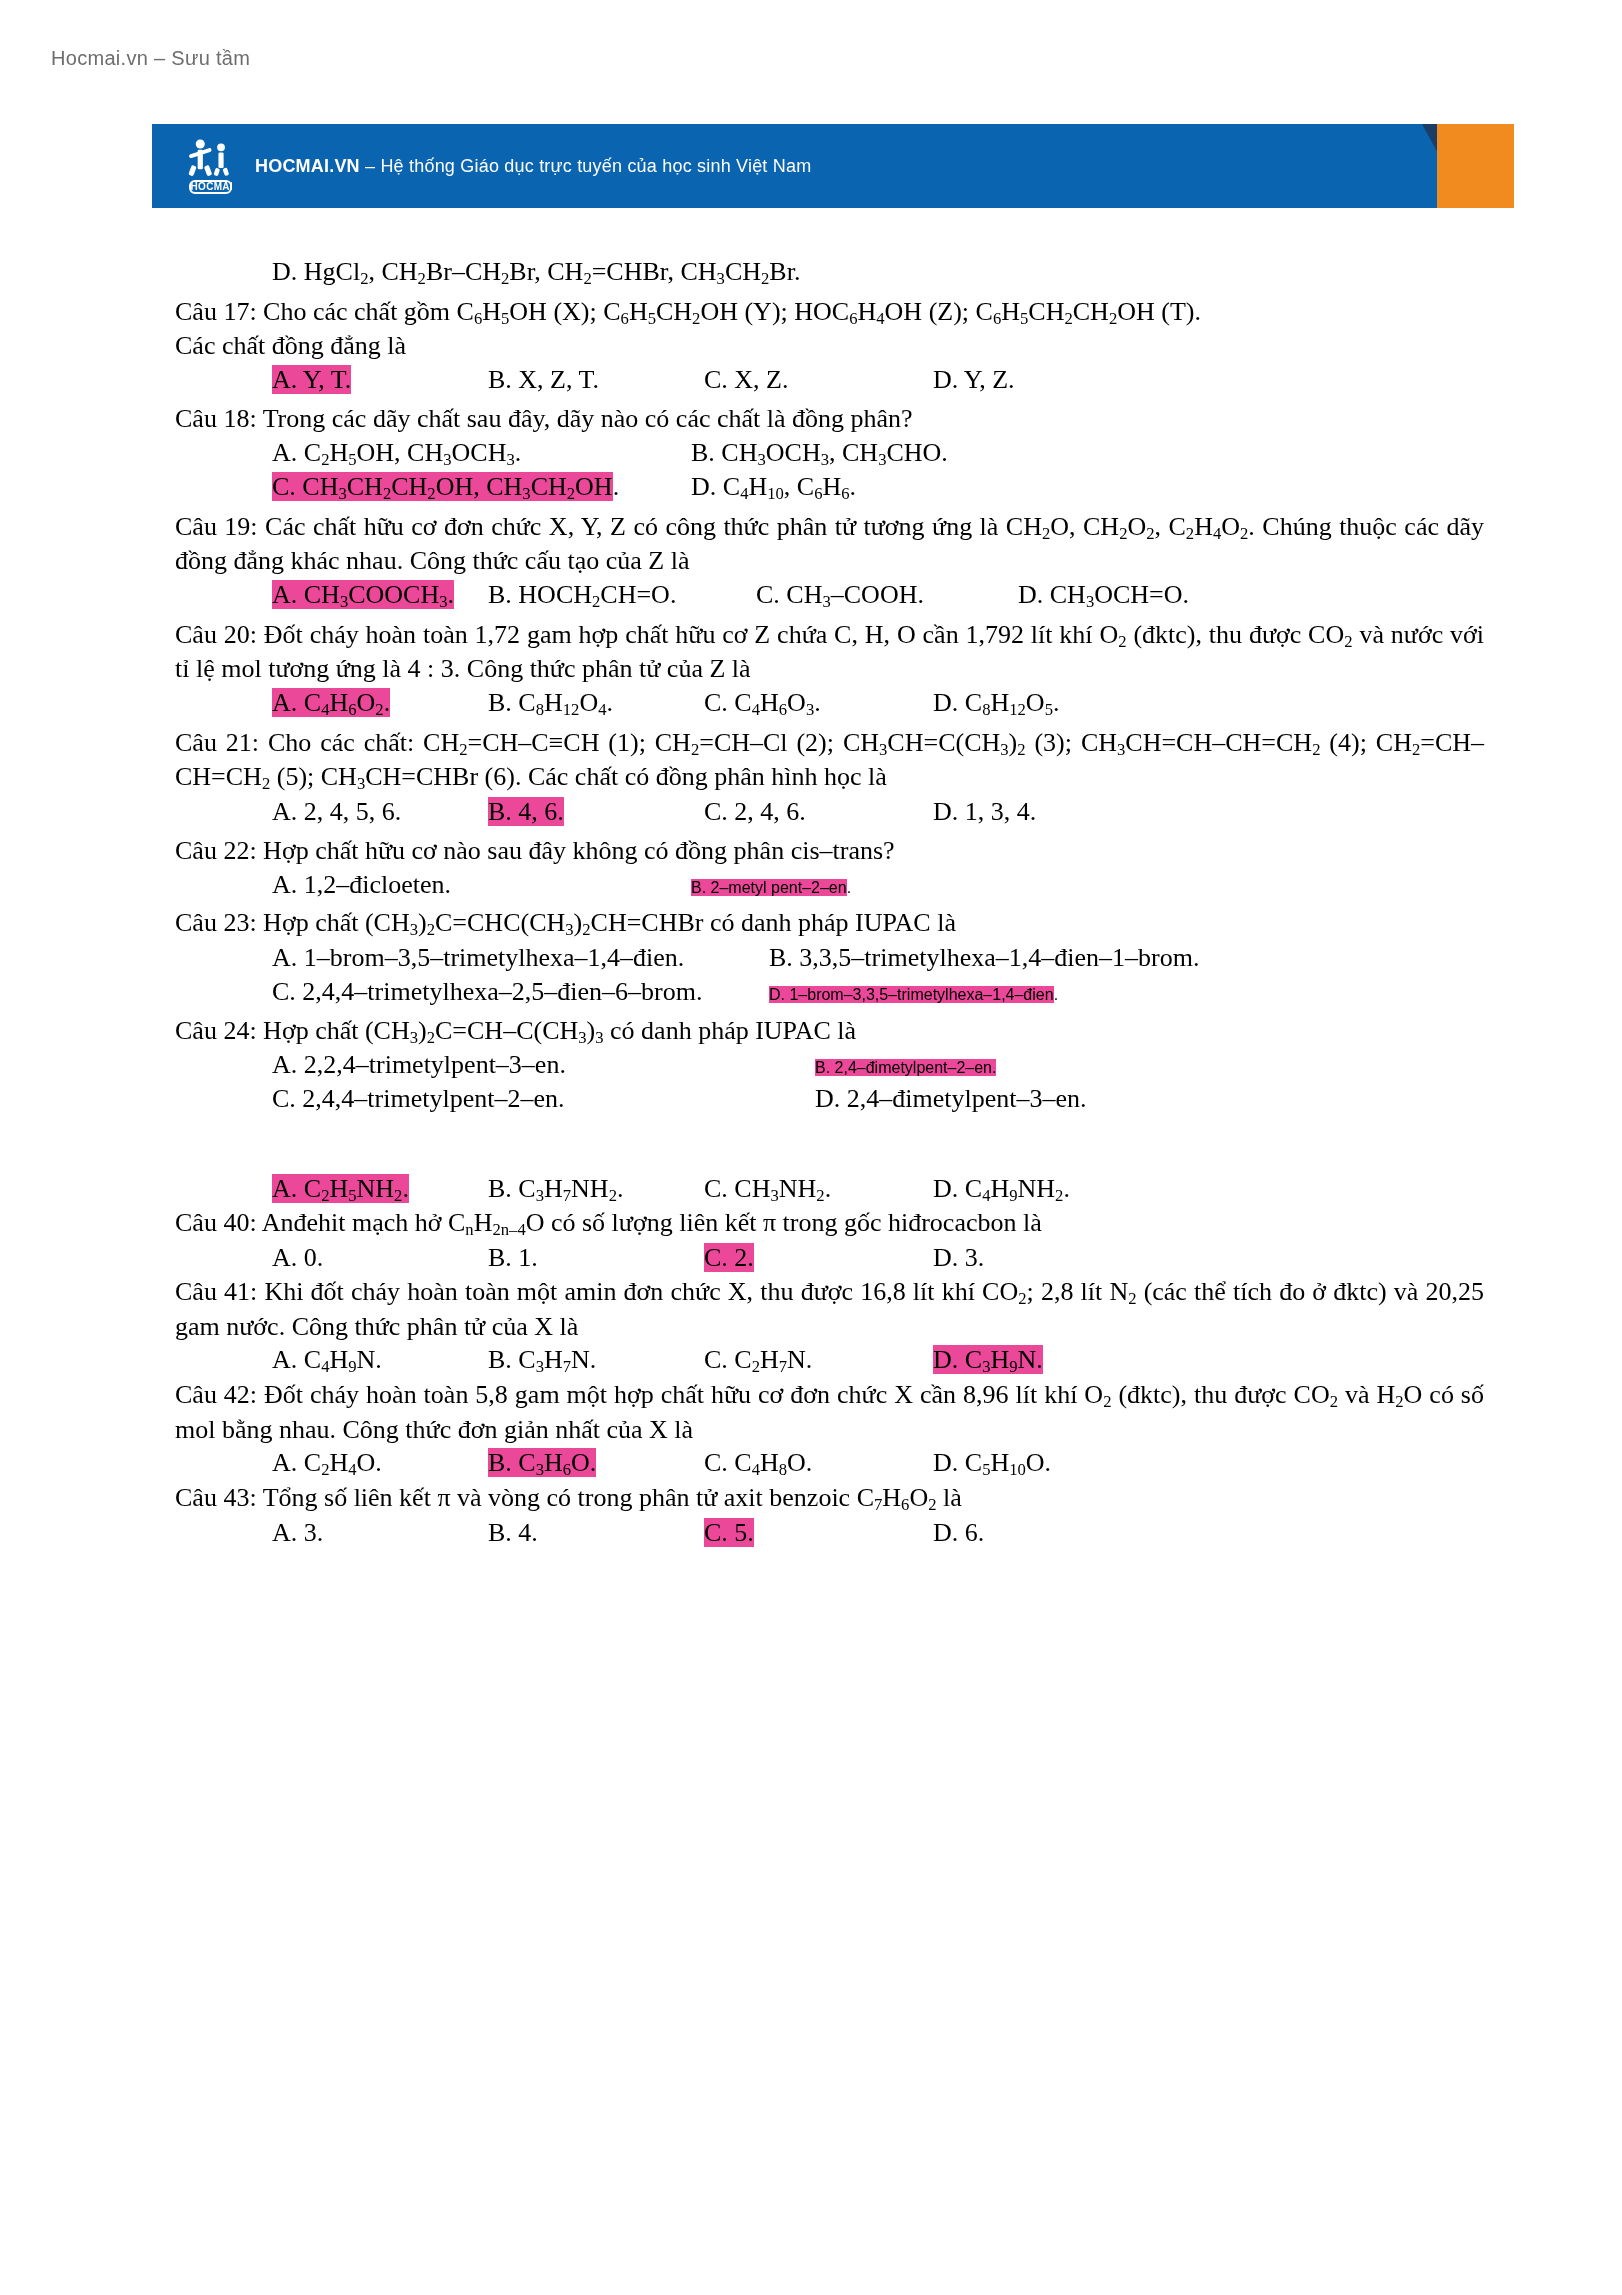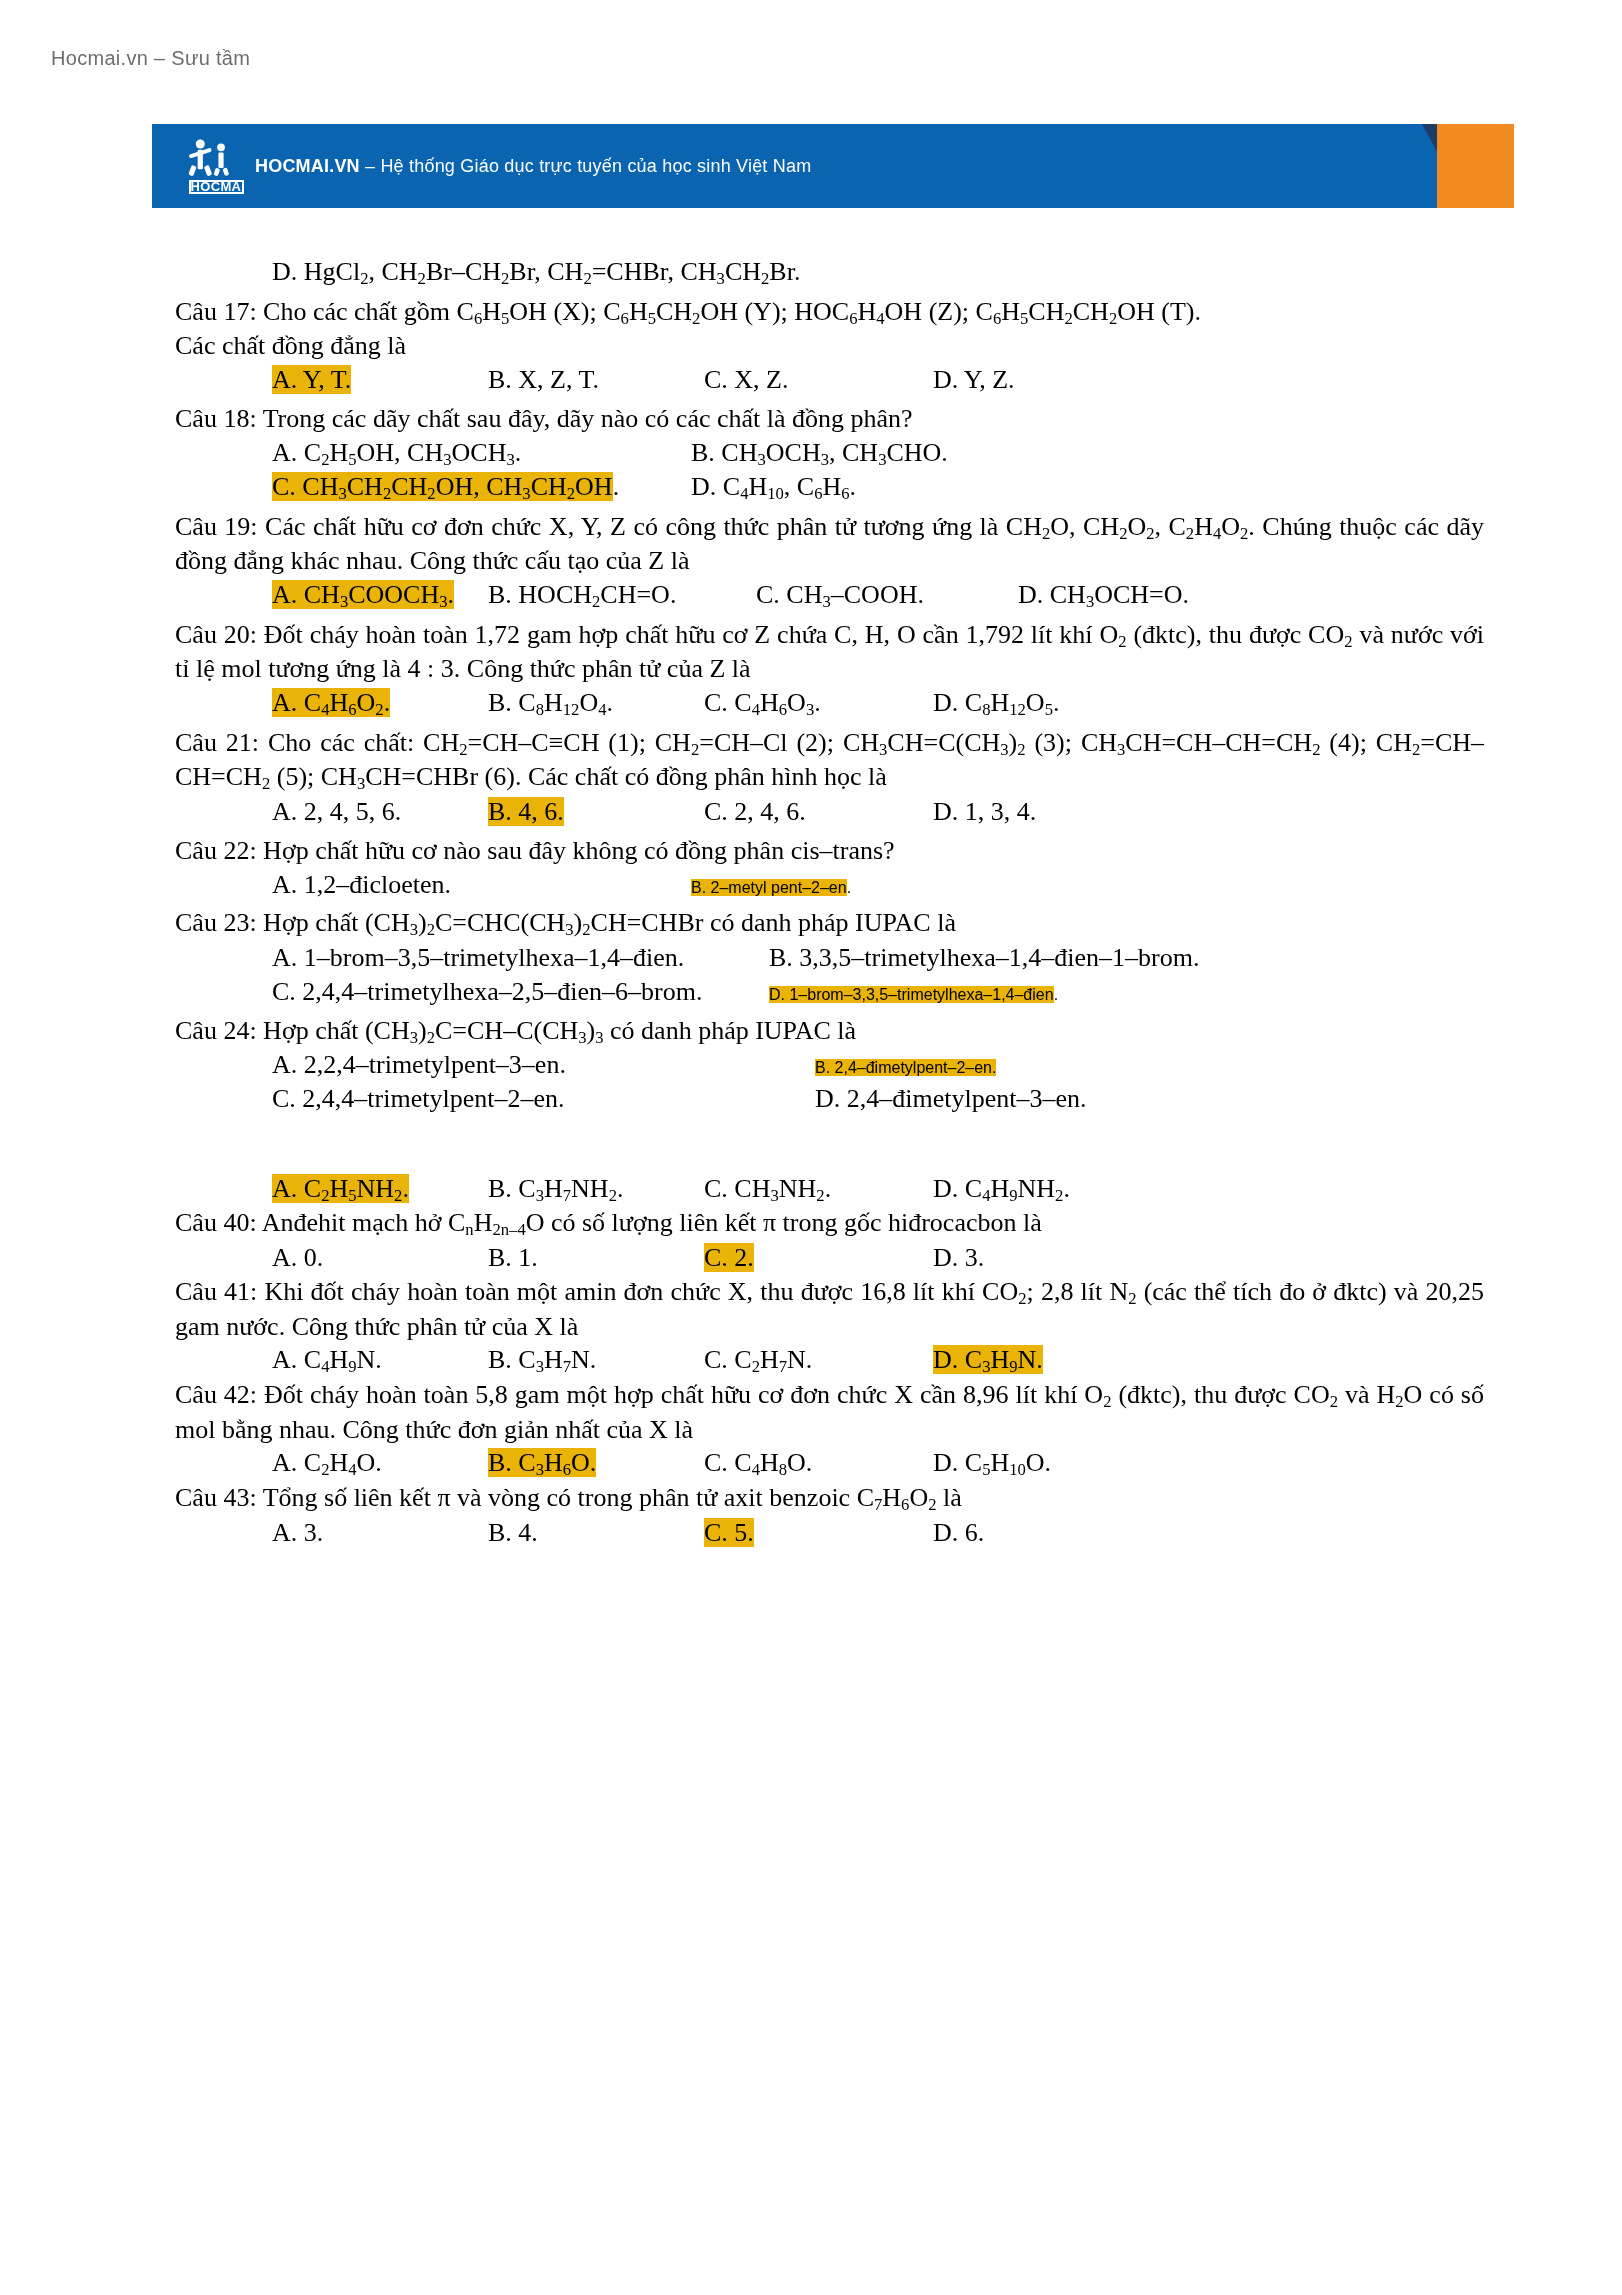--- a/index.html
+++ b/index.html
@@ -79,28 +79,28 @@
   .logo-fig {
     position: absolute;
     left: 0; top: 0;
     width: 48px;
     height: 38px;
   }
   .logo-base {
     position: absolute;
     left: 2.6px;
     bottom: 0;
-    width: 55px;
+    width: 43px;
     height: 14.4px;
     border: 2px solid #ffffff;
-    border-radius: 0;
+    border-radius: 6px;
     box-sizing: border-box;
     color: #ffffff;
     font-family: "Liberation Sans", sans-serif;
-    font-size: 13px;
+    font-size: 10px;
     font-weight: bold;
     text-align: center;
     line-height: 10.5px;
     letter-spacing: 0.3px;
   }
   .banner-text {
     font-family: "Liberation Sans", sans-serif;
     font-size: 18px;
     color: #ffffff;
     letter-spacing: 0.2px;
@@ -133,21 +133,21 @@
   }
   .opts {
     position: relative;
     padding-left: 97px;
     white-space: nowrap;
   }
   .opt {
     display: inline-block;
   }
   .hl {
-    background: #eab308;
+    background: #ec4899;
   }
   sub {
     font-size: 0.64em;
     vertical-align: -0.24em;
   }
   .sans {
     font-family: "Liberation Sans", sans-serif;
     font-size: 16px;
   }
   .gap {

